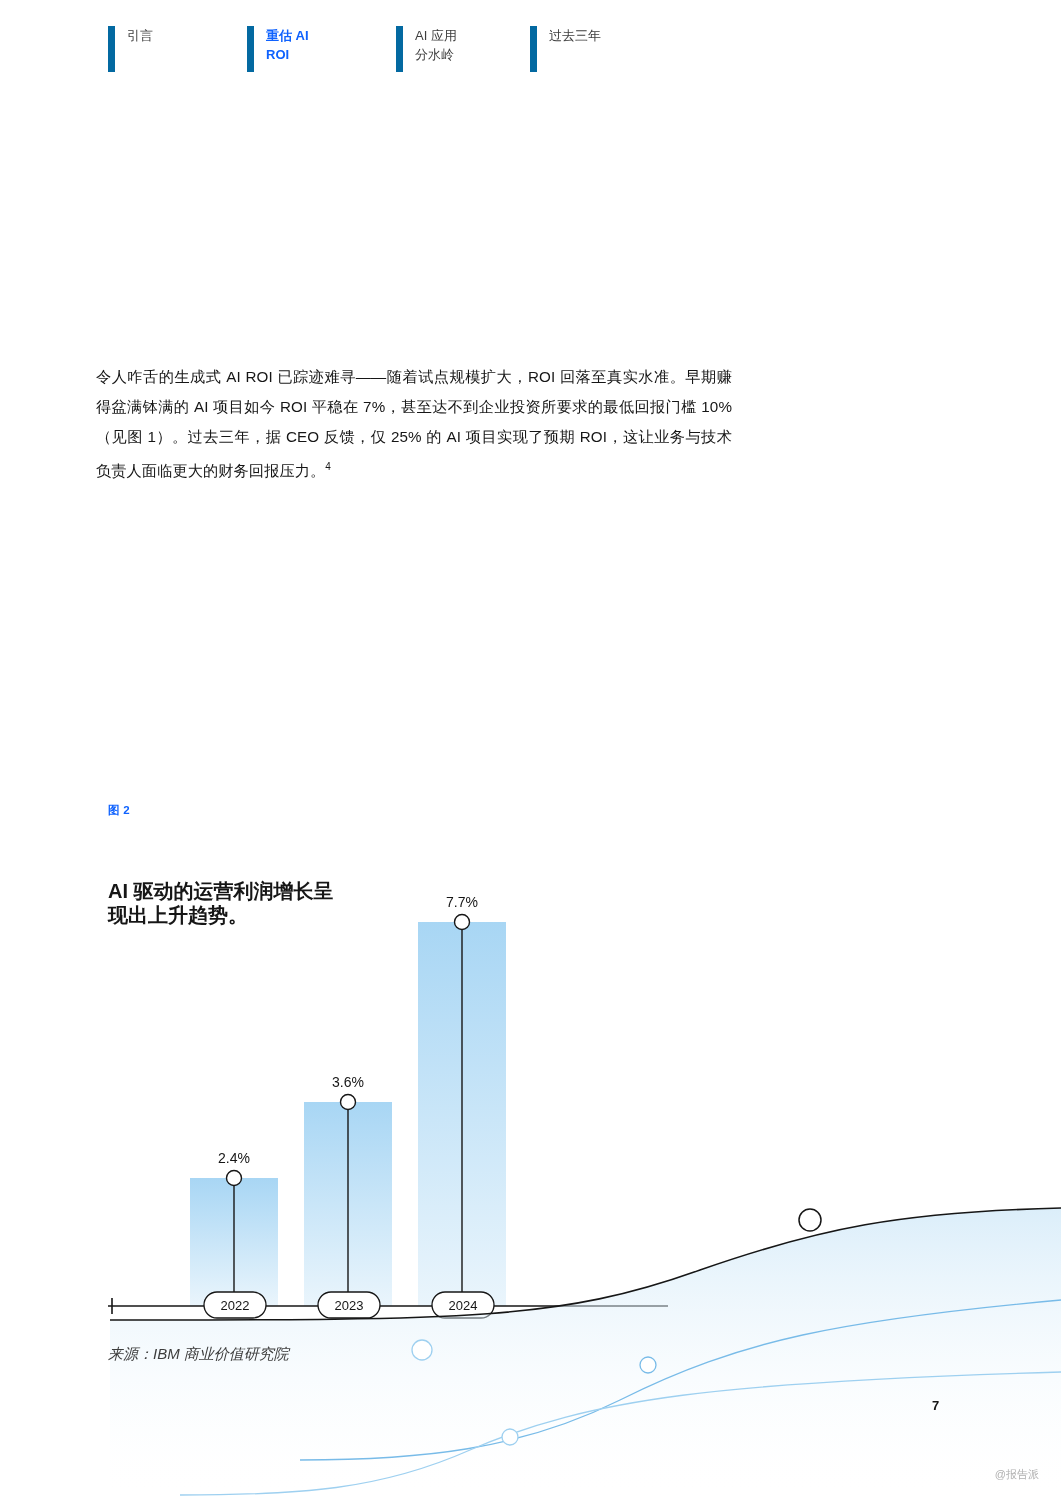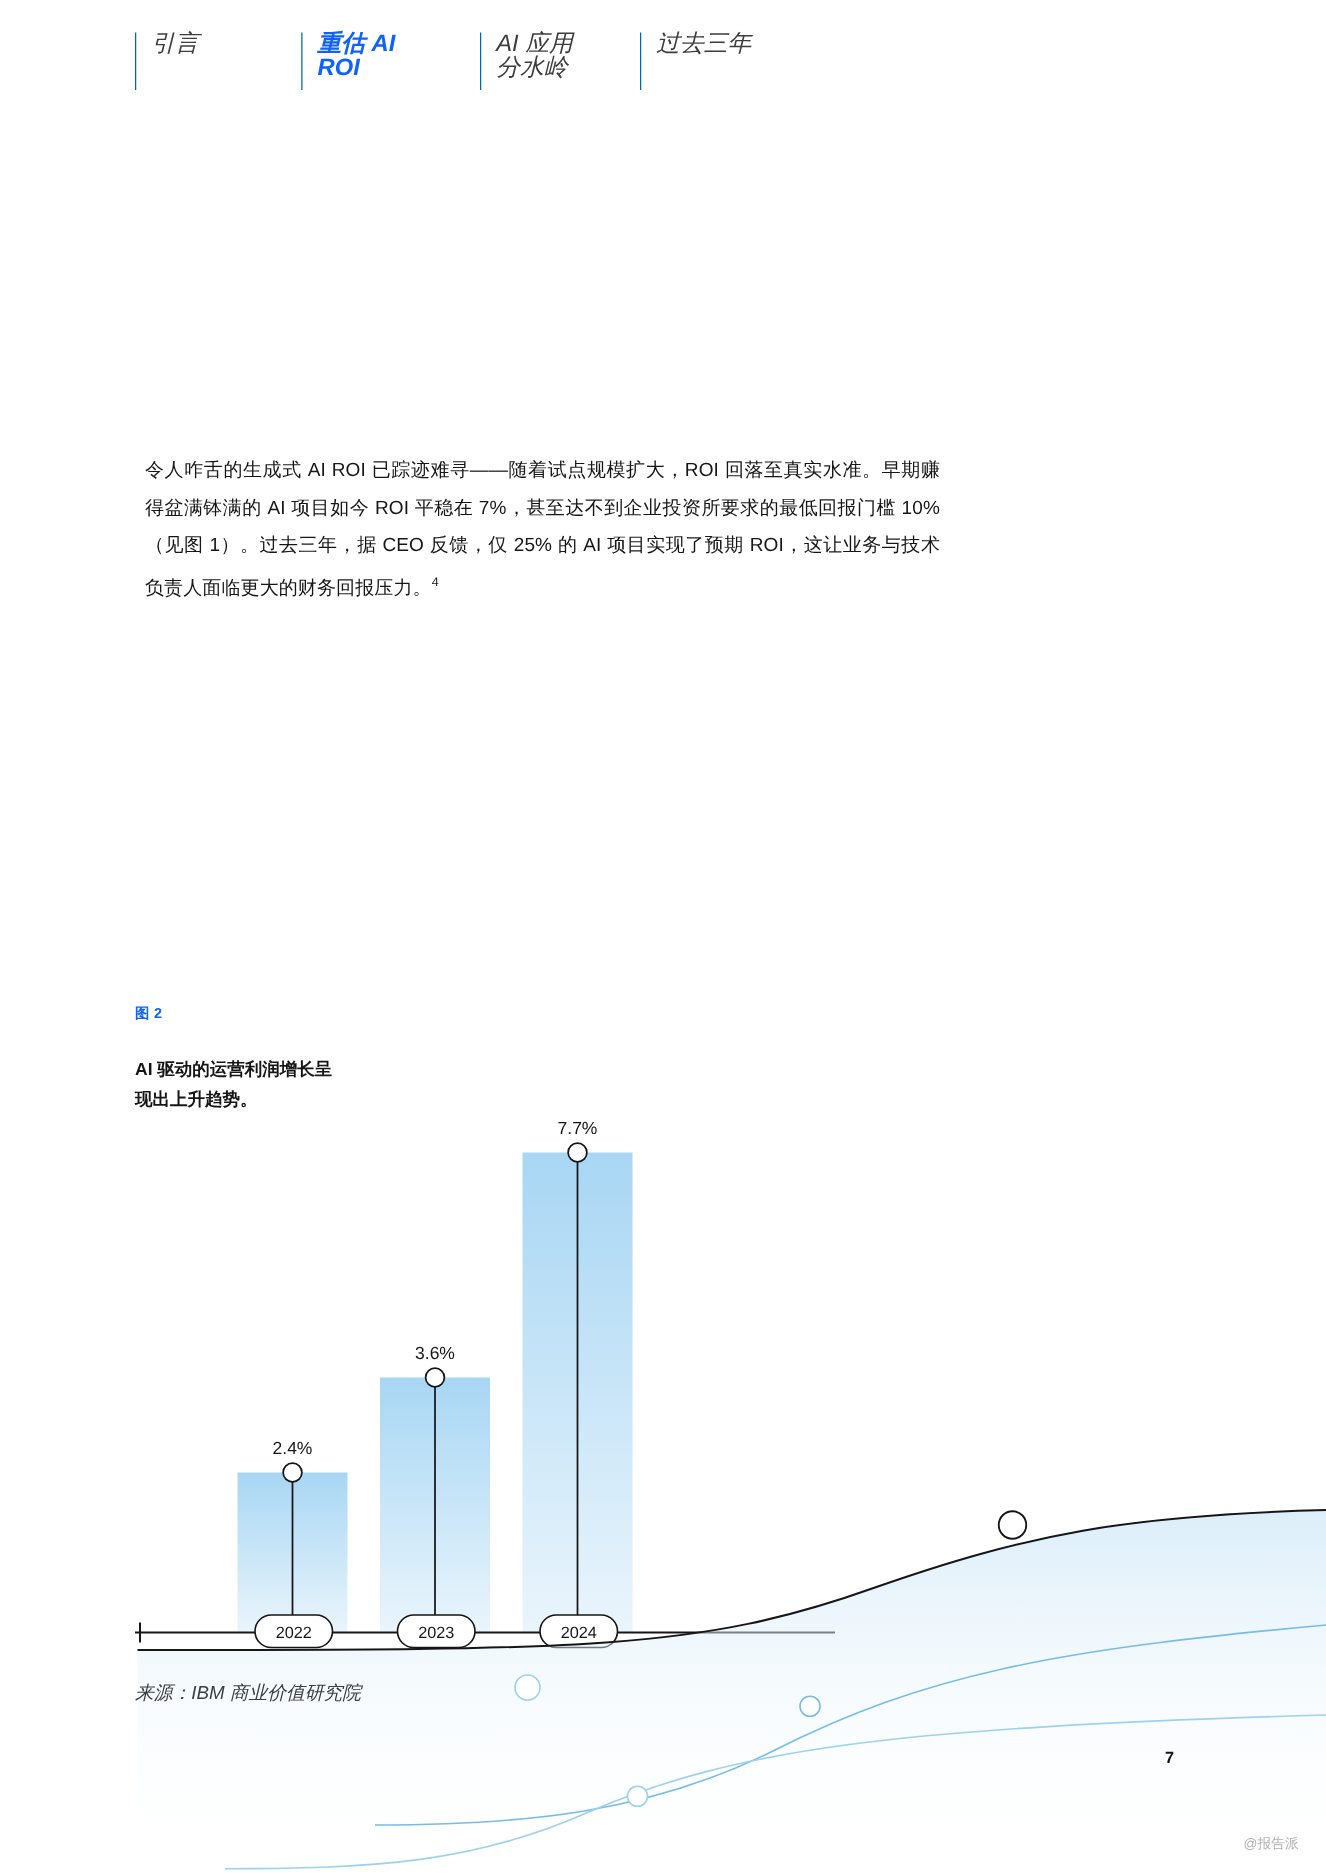--- a/index.html
+++ b/index.html
@@ -11,56 +11,55 @@
     position:relative;
     overflow:hidden;
   }
   
   .nav{
     position:absolute;left:108px;top:26px;width:700px;height:46px;
     display:flex;
   }
   .nav-item{
     padding-left:12px;
-    border-left:1px solid #0369a1;
-    font-size:19px;
+    border-left:7px solid #0369a1;
+    font-size:13px;
     line-height:19px;
     color:#3d3d3d;
     width:auto;
-    font-style:italic;
   }
   .nav-item.w1{width:120px;}
   .nav-item.w2{width:130px;}
   .nav-item.w3{width:140px;}
   .nav-item.w4{width:115px;}
   .nav-item.active{color:#0f62fe;font-weight:bold;}
   .nav-item .l2{display:block;}
 
   
   .copy{
-    position:absolute;left:116px;top:362px;width:636px;
+    position:absolute;left:96px;top:362px;width:636px;
   }
   .copy p{
     margin:0 0 26px 0;
     font-size:15.2px;
     line-height:30px;
     letter-spacing:0.1px;
     color:#161616;
     text-align:justify;
   }
   .copy p sup{font-size:10px;vertical-align:super;}
 
   
   .fig-label{
     position:absolute;left:108px;top:803px;
     font-size:11.5px;font-weight:bold;color:#0f62fe;letter-spacing:.3px;
   }
   .fig-title{
-    position:absolute;left:108px;top:843px;width:330px;
-    font-size:14px;font-weight:bold;line-height:24px;color:#161616;
+    position:absolute;left:108px;top:879px;width:330px;
+    font-size:20px;font-weight:bold;line-height:24px;color:#161616;
   }
   .chart-wrap{
     position:absolute;left:108px;top:886px;width:560px;height:440px;
   }
   .chart-svg{display:block;}
   .source{
     position:absolute;left:108px;top:1345px;
     font-size:15px;font-style:italic;color:#3d3d3d;
   }
   .page-num{

